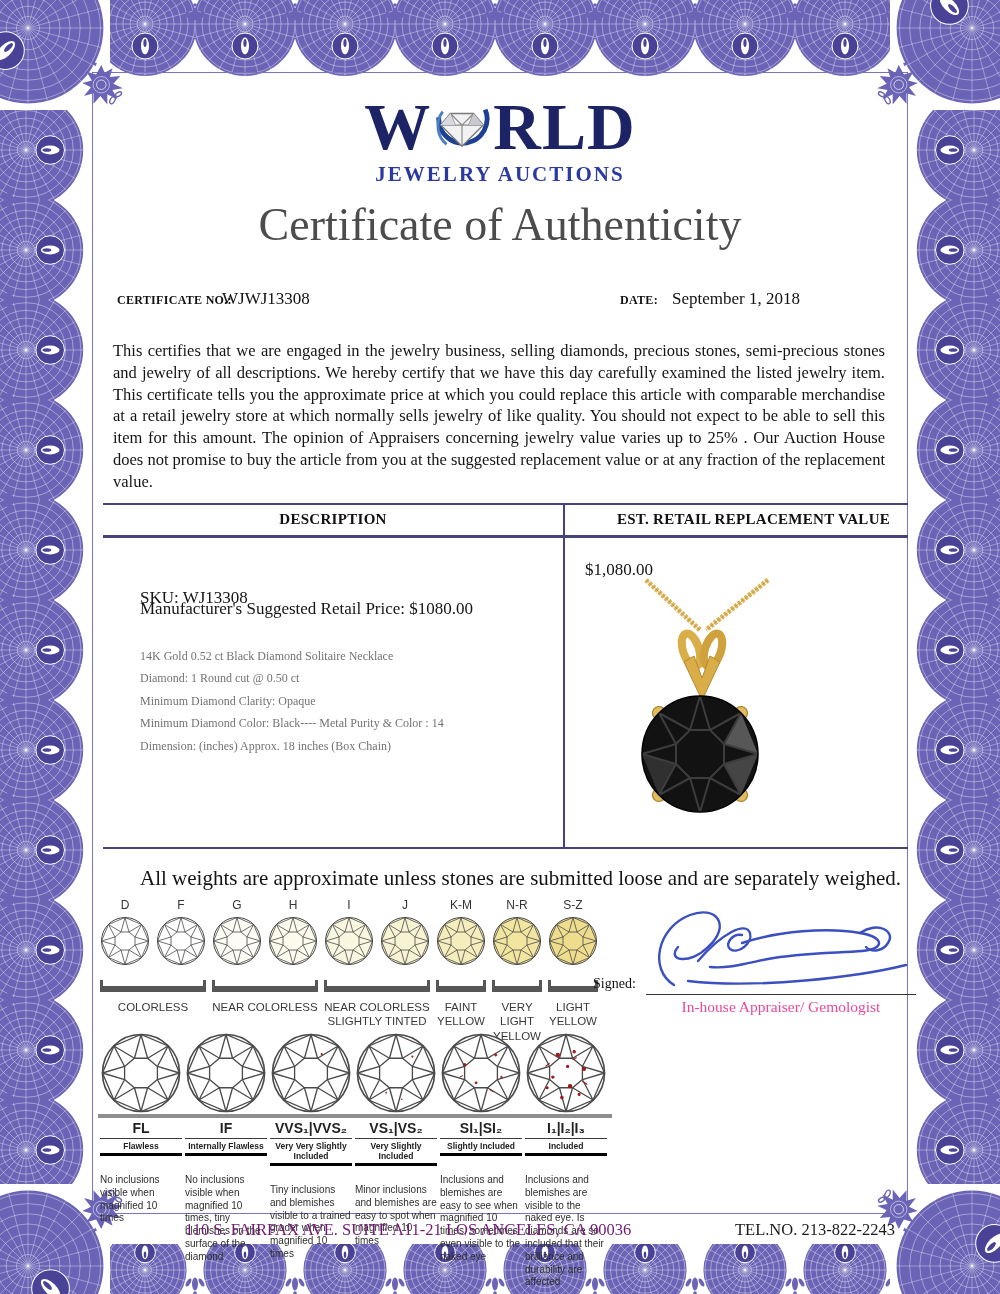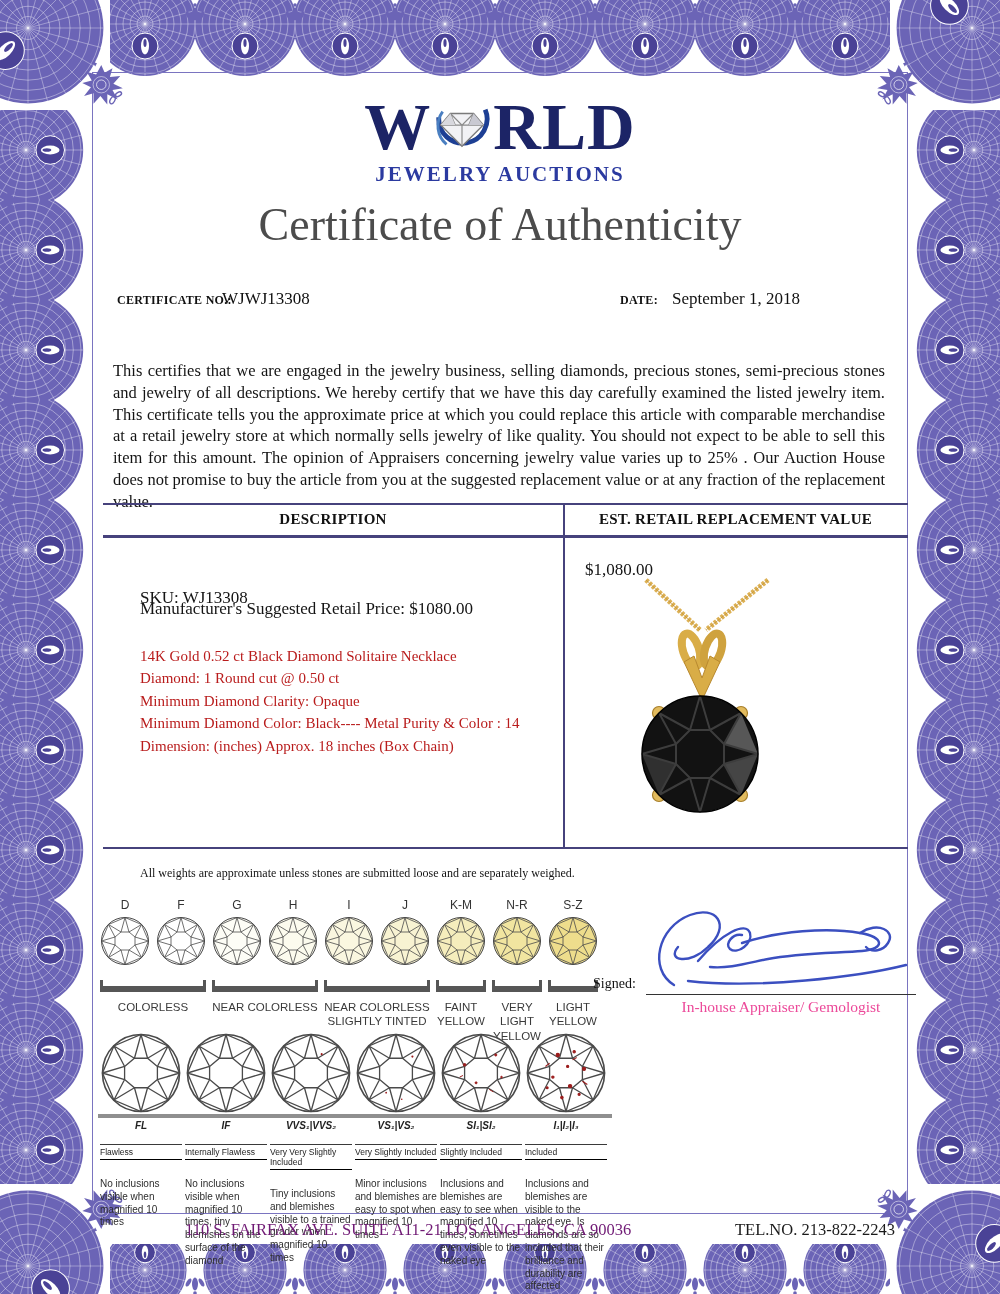--- a/index.html
+++ b/index.html
@@ -12,36 +12,36 @@
   .logo-line { display:flex; justify-content:center; align-items:center; height:78px; }
   .logo-word { font-size:66px; font-weight:bold; color:#1c2466; letter-spacing:1px; line-height:1; }
   .logo-gem { width:58px; height:58px; margin:0 2px; }
   .logo-sub { font-size:21px; font-weight:bold; color:#2b3aa0; letter-spacing:2px; margin-top:-4px; }
   .cert-title { position:absolute; top:198px; left:0; width:1000px; text-align:center;
                 font-size:46px; color:#4c4c4c; }
 
   .meta-label { position:absolute; font-size:12px; font-weight:bold; color:#111; letter-spacing:.3px; }
   .meta-value { position:absolute; font-size:17px; color:#111; }
 
-  .para { position:absolute; left:113px; top:360px; width:772px; font-size:16.5px;
+  .para { position:absolute; left:113px; top:340px; width:772px; font-size:16.5px;
           line-height:1.32; color:#141414; text-align:justify; }
 
   
   .tline { position:absolute; background:#46427c; }
   .th { position:absolute; top:511px; font-size:15px; font-weight:bold; color:#111;
         text-align:center; letter-spacing:.3px; }
   .cellline { font-size:17px; color:#141414; position:absolute; white-space:nowrap; }
-  .desc-lines { position:absolute; left:140px; top:645px; font-size:15px; color:#b91c1c; line-height:22.4px; }
+  .desc-lines { position:absolute; left:140px; top:645px; font-size:12px; color:#737373; line-height:22.4px; }
   .desc-lines div { white-space:nowrap; }
 
   
   .necklace { position:absolute; left:600px; top:576px; }
 
   
-  .weights { position:absolute; left:140px; top:866px; font-size:12px; color:#141414; }
+  .weights { position:absolute; left:140px; top:866px; font-size:21px; color:#141414; }
 
   
   .ccr { position:absolute; left:100px; display:flex; gap:6px; font-family:"Liberation Sans", sans-serif; }
   .ccr.grades { top:898px; }
   .ccr.stones { top:916px; }
   .ccr.brackets { top:980px; }
   .ccr.glabels { top:1000px; }
   .gcell { width:50px; text-align:center; font-size:12px; color:#333; }
   .stone48 { width:50px; height:50px; }
   .bracket { height:12px; border-left:3px solid #565656; border-right:3px solid #565656;
@@ -56,24 +56,24 @@
               font-size:15.5px; color:#ec4899; }
   .sig-svg { position:absolute; left:638px; top:903px; }
 
   
   .clar-stones { position:absolute; left:100px; top:1032px; display:flex; gap:3px; }
   .stone78 { width:82px; height:82px; }
   .clar-bar { position:absolute; left:98px; top:1114px; width:514px; height:4px; background:#8f8f8f; }
   .clar-table { position:absolute; left:100px; top:1120px; display:flex; gap:3px;
                 font-family:"Liberation Sans", sans-serif; }
   .clar-col { width:82px; }
-  .clar-grade { font-size:10px; font-weight:bold; color:#222; text-align:center;
-                border-bottom:1.5px solid #3a3a3a; padding-bottom:13px;font-style:italic; }
-  .clar-name { font-size:8.5px; font-weight:normal; color:#222; 
-               padding:2px 0; border-bottom:1px solid #000000; }
+  .clar-grade { font-size:14px; font-weight:bold; color:#222; text-align:center;
+                border-bottom:1.5px solid #3a3a3a; padding-bottom:2px; }
+  .clar-name { font-size:8.5px; font-weight:bold; color:#222; text-align:center;
+               padding:2px 0; border-bottom:3px solid #000000; }
   .clar-desc { font-size:10px; color:#2e2e2e; text-align:left; line-height:1.28; padding-top:18px; }
 
   
   .footer-address { position:absolute; left:185px; top:1220px; font-size:16.5px; color:#701a75; }
   .footer-tel { position:absolute; left:735px; top:1220px; font-size:16.5px; color:#1a1a1a; }
 
   .frame { position:absolute; left:92px; top:72px; width:816px; height:1142px;
            border:1.5px solid #7a74c0; }
   .topstrip { position:absolute; left:0; top:0; width:1000px; height:6px; background:#6b64b6; }
 </style>
@@ -234,21 +234,21 @@
   <span class="meta-value" style="left:672px; top:289px">September 1, 2018</span>
 
   <div class="para">This certifies that we are engaged in the jewelry business, selling diamonds, precious stones, semi-precious stones and jewelry of all descriptions.  We hereby certify that we have this day carefully examined the listed jewelry item.  This certificate tells you the approximate price at which you could replace this article with comparable merchandise at a retail jewelry store at which normally sells jewelry of like quality.  You should not expect to be able to sell this item for this amount.  The opinion of Appraisers concerning jewelry value varies up to 25% .    Our Auction House does not promise to buy the article from you at the suggested replacement value or at any fraction of the replacement value.</div>
 
   <div class="tline" style="left:103px; top:503px; width:805px; height:2px"></div>
   <div class="tline" style="left:103px; top:535px; width:805px; height:2.5px"></div>
   <div class="tline" style="left:103px; top:847px; width:805px; height:2px"></div>
   <div class="tline" style="left:563px; top:503px; width:1.5px; height:346px"></div>
 
   <div class="th" style="left:103px; width:460px">DESCRIPTION</div>
-  <div class="th" style="left:563px; width:345px">EST. RETAIL REPLACEMENT VALUE</div>
+  <div class="th" style="left:581px; width:345px">EST. RETAIL REPLACEMENT VALUE</div>
 
   <div class="cellline" style="left:140px; top:588px">SKU: WJ13308</div>
   <div class="cellline" style="left:140px; top:599px">Manufacturer's Suggested Retail Price: $1080.00</div>
   <div class="desc-lines">
     <div>14K Gold 0.52 ct Black Diamond Solitaire Necklace</div>
     <div>Diamond: 1 Round cut @ 0.50 ct</div>
     <div> Minimum Diamond Clarity: Opaque</div>
     <div> Minimum Diamond Color: Black---- Metal Purity &amp; Color : 14</div>
     <div>Dimension: (inches) Approx. 18 inches (Box Chain)</div>
   </div>

